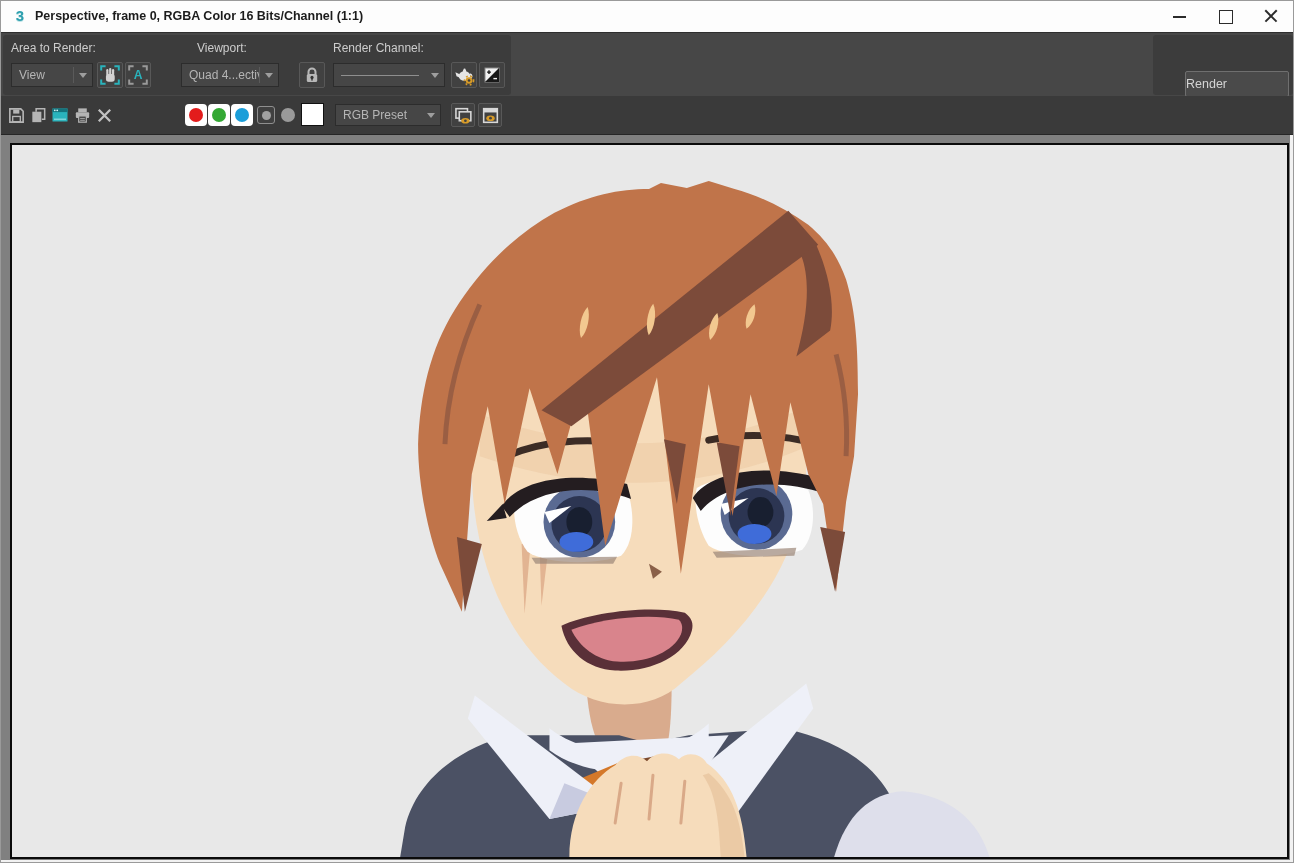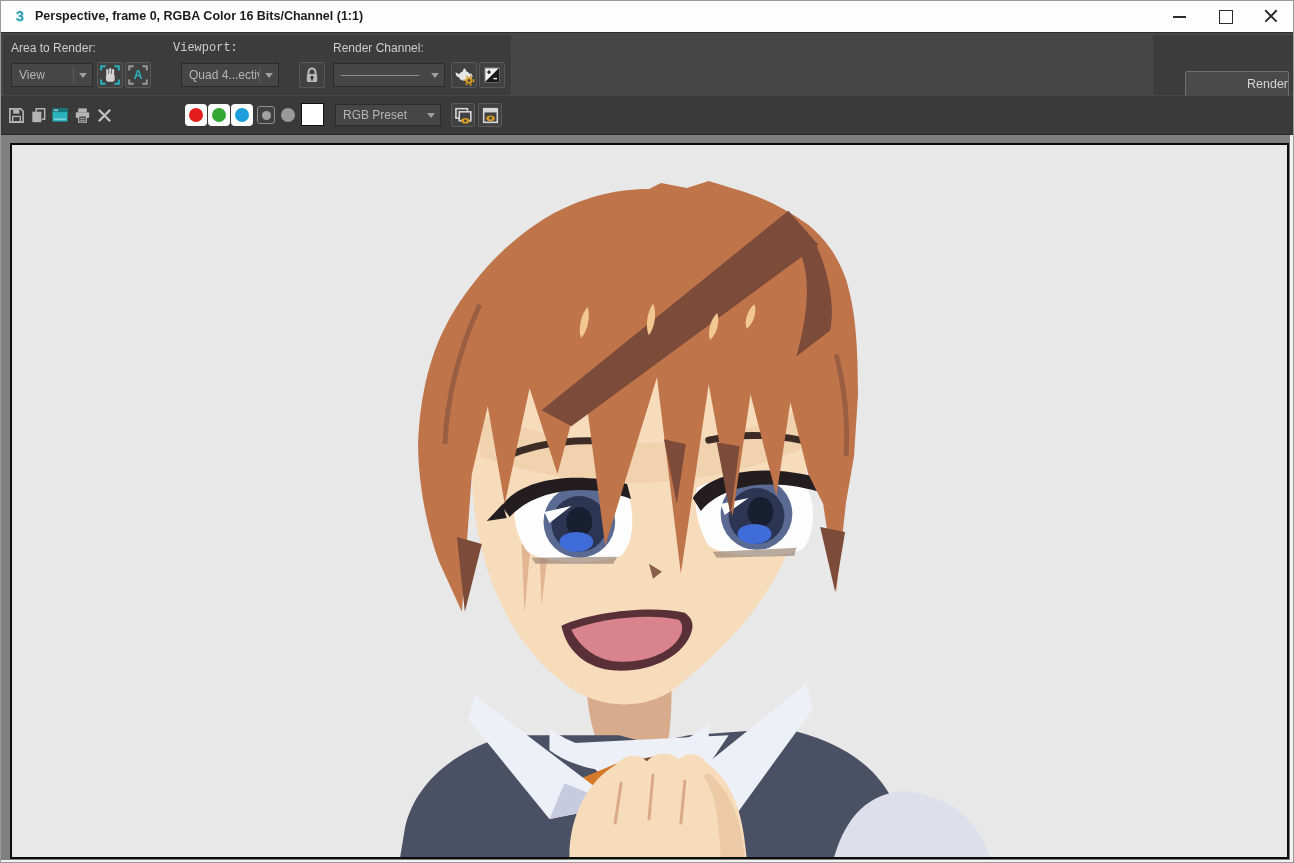--- a/index.html
+++ b/index.html
@@ -27,21 +27,21 @@
   .lbl { position:absolute; top:8px; font-size:12px; color:#cdcdcd; white-space:nowrap; }
   .dd { position:absolute; top:30px; height:24px; background:#464646; border:1px solid #2c2c2c; display:flex; align-items:center; }
   .ddv { flex:1; font-size:12px; color:#b5b5b5; padding-left:7px; white-space:nowrap; overflow:hidden; }
   .ddsep { width:1px; height:16px; background:#5a5a5a; }
   .ddarr { width:18px; display:flex; justify-content:center; align-items:center; }
   .ddarr::after { content:""; border-left:4px solid transparent; border-right:4px solid transparent; border-top:5px solid #9e9e9e; }
   .dashline { width:78px; height:1px; background:#8f8f8f; margin-left:7px; }
   .ibtn { position:absolute; top:29px; width:26px; height:26px; background:#414141; border:1px solid #585858; border-radius:2px;
           display:flex; align-items:center; justify-content:center; }
   .render-btn { position:absolute; left:1184px; top:38px; width:104px; height:26px; background:#4a4a4a; border:1px solid #6f6f6f;
-                color:#d4d4d4; font-size:12.5px; text-align:right; line-height:24px; border-radius:2px; }
+                color:#d4d4d4; font-size:12.5px; text-align:left; line-height:24px; border-radius:2px; }
   .mode-dd { position:absolute; left:1184px; top:67px; width:104px; height:23px; top:67px; }
 
   
   .toolbar2 { position:absolute; left:0; top:95px; width:100%; height:39px; background:#3a3a3a; border-bottom:1px solid #262626; }
   .t2btn { position:absolute; top:9px; width:20px; height:20px; display:flex; align-items:center; justify-content:center; }
   .chan { position:absolute; top:8px; width:22px; height:22px; border-radius:4px; background:#fff; display:flex; align-items:center; justify-content:center; }
   .chan .dot { width:14px; height:14px; border-radius:50%; }
   .chan-off { position:absolute; top:10px; width:18px; height:18px; background:#404040; border:1px solid #8f8f8f; border-radius:3px;
               display:flex; align-items:center; justify-content:center; }
   .chan-off .dot { width:9px; height:9px; border-radius:50%; background:#a2a2a2; }
@@ -89,21 +89,21 @@
         <rect x="11.8" y="4.6" width="2" height="6" rx="1" fill="#d2d2d2"></rect>
       </svg>
     </div>
     <div class="ibtn" style="left:124px;">
       <svg width="22" height="22" viewBox="0 0 20 20">
         <path d="M2 6 V2 H6 M14 2 H18 V6 M2 14 V18 H6 M14 18 H18 V14" stroke="#9a9a9a" stroke-width="1.8" fill="none"></path>
         <text x="10" y="14" text-anchor="middle" font-size="11" font-weight="bold" fill="#2ab3bc" font-family="Liberation Sans, sans-serif">A</text>
       </svg>
     </div>
 
-    <div class="lbl" style="left:172px;font-family:Liberation Mono, monospace;">Viewport:</div>
+    <div class="lbl" style="left:196px;">Viewport:</div>
     <div class="dd" style="left:180px; width:98px;">
       <span class="ddv">Quad 4...ective</span>
       <span class="ddsep"></span>
       <span class="ddarr"></span>
     </div>
     <div class="ibtn" style="left:298px;">
       <svg width="20" height="20" viewBox="0 0 20 20">
         <path d="M6.5 9.5 V6.8 a3.5 3.3 0 0 1 7 0 V9.5" stroke="#b8b8b8" stroke-width="2" fill="none"></path>
         <rect x="4.8" y="9" width="10.4" height="8" rx="1.5" fill="#b8b8b8"></rect>
         <circle cx="10" cy="12.4" r="1.6" fill="#333"></circle>

